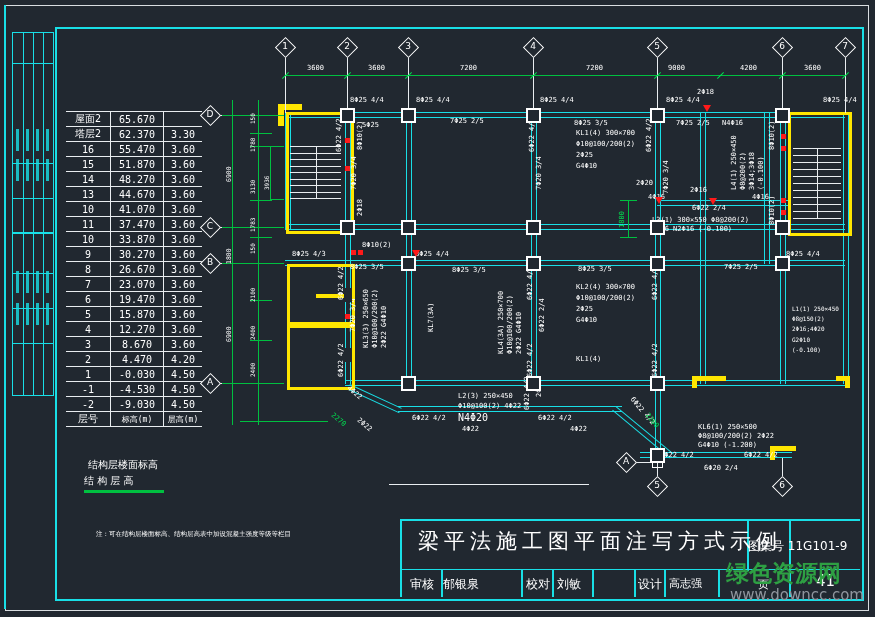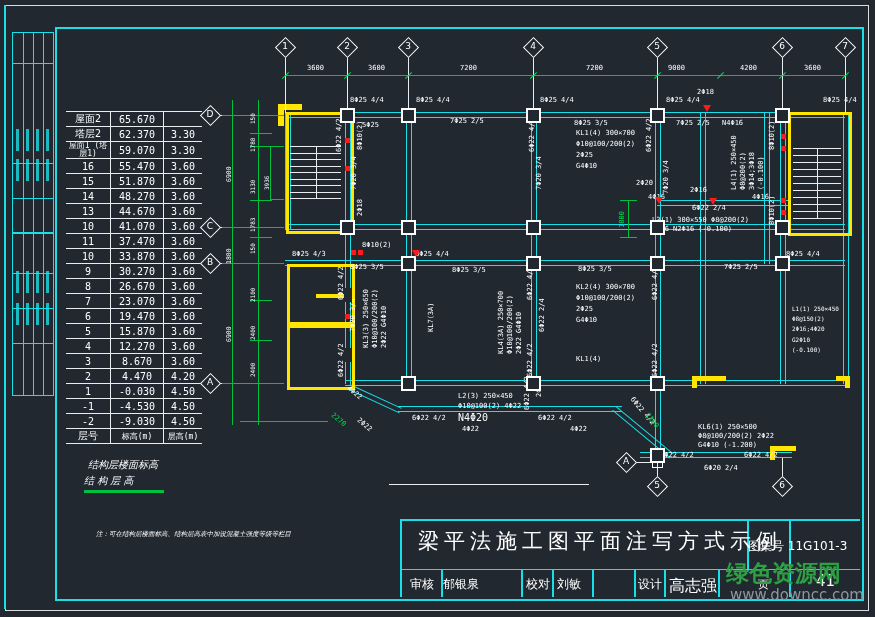--- a/index.html
+++ b/index.html
@@ -19,21 +19,21 @@
   .colsq{position:absolute;width:11px;height:11px;border:2px solid #fff;background:#212830;z-index:5;}
   .dia{position:absolute;width:20px;height:20px;z-index:6;}
   .reddot{position:absolute;width:5px;height:5px;background:#ff1a1a;z-index:7;}
   .redtri{position:absolute;width:0;height:0;border-left:4px solid transparent;border-right:4px solid transparent;border-top:7px solid #ff1a1a;z-index:7;}
   #elevtable{position:absolute;left:66px;top:99px;border-collapse:collapse;margin-top:12px;}
   #elevtable td{border-right:1px solid #e9edf0;border-bottom:1px solid #e9edf0;color:#fff;
     font-family:"DejaVu Sans Mono",monospace;font-size:10px;height:14px;padding:0 2px;text-align:center;white-space:nowrap;}
   #elevtable td:last-child{border-right:none;}
   #elevtable tr.first td{border-top:1px solid #e9edf0;}
   .tick{position:absolute;width:9px;height:1px;background:#00e050;transform:rotate(-45deg);}
-  .caption{position:absolute;color:#fff;font-family:"DejaVu Sans",sans-serif;font-style:italic;}
+  .caption{position:absolute;color:#fff;font-family:"DejaVu Sans",sans-serif;}
   .tb-line{position:absolute;background:#19dfe6;z-index:9;}
   .tb-text{position:absolute;color:#fff;white-space:nowrap;z-index:10;font-family:"DejaVu Sans",sans-serif;}
   .wm{position:absolute;z-index:20;font-weight:bold;white-space:nowrap;}
 </style>
 </head>
 <body>
 
 <div id="canvas">
 
   <div class="abs" style="left:5px;top:5px;width:862px;height:604px;border:1px solid #d9dde0;"></div>
@@ -47,25 +47,20 @@
           <td style="width: 40px;">屋面2</td>
           <td style="width: 48px;">65.670</td>
           <td style="width: 34px;"></td>
         </tr>
         <tr>
           <td style="width: 40px;">塔层2</td>
           <td style="width: 48px;">62.370</td>
           <td style="width: 34px;">3.30</td>
         </tr>
         <tr>
-          <td style="width: 40px; font-size: 8px; white-space: normal; line-height: 1;">屋面1 (塔层1)</td>
-          <td style="width: 48px;">59.070</td>
-          <td style="width: 34px;">3.30</td>
-        </tr>
-        <tr>
           <td style="width: 40px;">16</td>
           <td style="width: 48px;">55.470</td>
           <td style="width: 34px;">3.60</td>
         </tr>
         <tr>
           <td style="width: 40px;">15</td>
           <td style="width: 48px;">51.870</td>
           <td style="width: 34px;">3.60</td>
         </tr>
         <tr>
@@ -162,21 +157,21 @@
   <div class="caption" style="left:96px;top:530px;font-size:6.5px;">注：可在结构层楼面标高、结构层高表中加设混凝土强度等级等栏目</div>
 
   <div id="plan"></div>
 
   <div class="whline" style="left:389px;top:484px;width:200px;height:1px;"></div>
 
   <div id="titleblock">
     <div class="tb-text" style="left:418px;top:527px;font-size:21px;letter-spacing:5px;">梁平法施工图平面注写方式示例</div>
     <div class="tb-text" style="left:748px;top:538px;font-size:12px;">
       <span>图集号</span>
-      <span>11G101-3</span>
+      <span>11G101-9</span>
     </div>
     <div class="tb-text" style="left:758px;top:577px;font-size:11px;">页</div>
     <div class="tb-text" style="left:816px;top:572px;font-size:15px;">41</div>
   </div>
 
   <div class="wm" style="left: 730px; top: 586px; font-size: 15px; font-weight: normal; color: rgb(143, 150, 158);">www.downcc.com</div>
   <div class="wm" style="left: 726px; top: 558px; font-size: 23px; color: rgb(46, 160, 67);">绿色资源网</div>
 
 <div class="abs" style="left: 12px; top: 32px; width: 40px; height: 200px; border: 1px solid rgb(25, 223, 230);">
       <div class="cyanline" style="left: 10px; top: 0px; width: 1px; height: 200px;"></div>
@@ -515,14 +510,14 @@
     <div class="tb-line" style="left: 521px; top: 569px; width: 2px; height: 28px;"></div>
     <div class="tb-line" style="left: 552px; top: 569px; width: 2px; height: 28px;"></div>
     <div class="tb-line" style="left: 592px; top: 569px; width: 2px; height: 28px;"></div>
     <div class="tb-line" style="left: 634px; top: 569px; width: 2px; height: 28px;"></div>
     <div class="tb-line" style="left: 664px; top: 569px; width: 2px; height: 28px;"></div>
     <div class="tb-text" style="left: 410px; top: 576px; font-size: 12px; text-align: center;">审核</div>
     <div class="tb-text" style="left: 443px; top: 576px; font-size: 12px;">郁银泉</div>
     <div class="tb-text" style="left: 526px; top: 576px; font-size: 12px;">校对</div>
     <div class="tb-text" style="left: 557px; top: 576px; font-size: 12px;">刘敏</div>
     <div class="tb-text" style="left: 638px; top: 576px; font-size: 12px;">设计</div>
-    <div class="tb-text" style="left: 669px; top: 576px; font-size: 16px;">高志强</div>
+    <div class="tb-text" style="left: 669px; top: 576px; font-size: 11px;">高志强</div>
   </div>
 
 </body></html>

